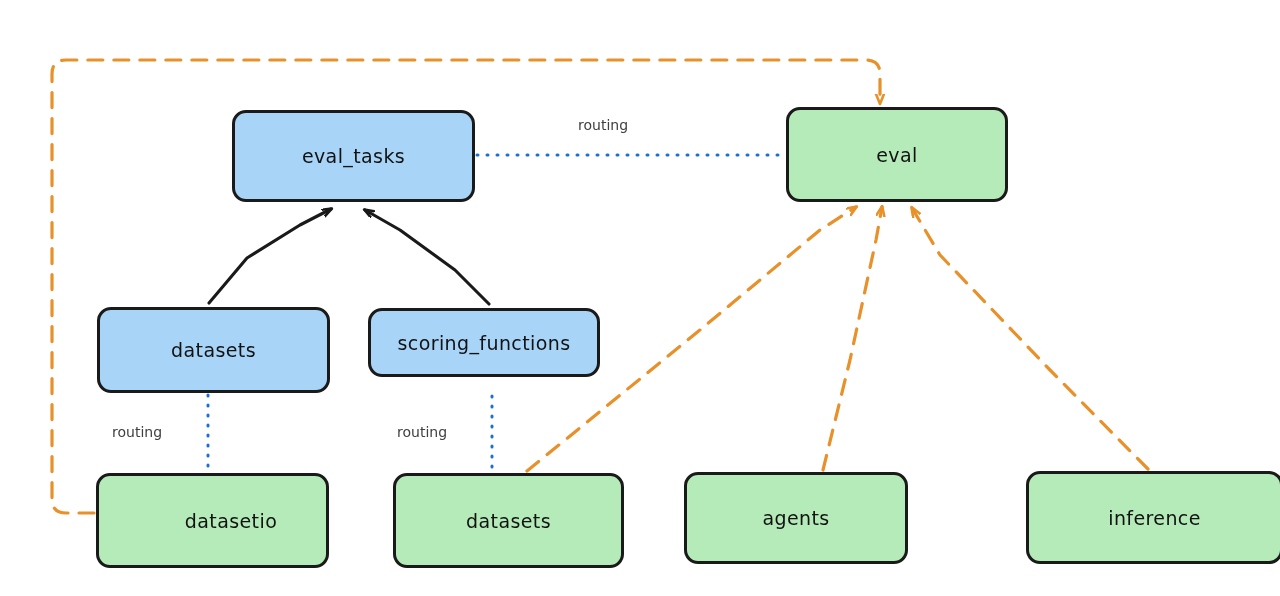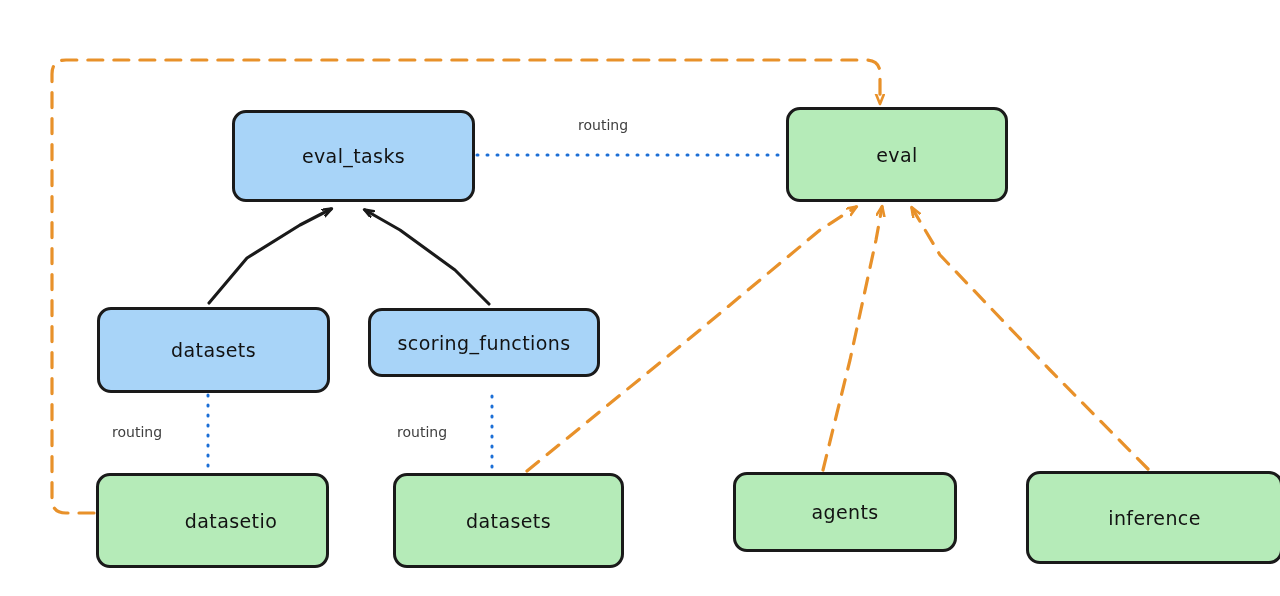--- a/index.html
+++ b/index.html
@@ -109,21 +109,21 @@
   </div>
 
   <div class="node node-green" style="left:96px; top:473px; width:233px; height:95px;padding-left:37px;">
     <span class="node-label">datasetio</span>
   </div>
 
   <div class="node node-green" style="left:393px; top:473px; width:231px; height:95px;">
     <span class="node-label">datasets</span>
   </div>
 
-  <div class="node node-green" style="left:733px; top:472px; width:224px; height:80px;">
+  <div class="node node-green" style="left:684px; top:472px; width:224px; height:92px;">
     <span class="node-label">agents</span>
   </div>
 
   <div class="node node-green" style="left:1026px; top:471px; width:257px; height:93px;">
     <span class="node-label">inference</span>
   </div>
 
   <span class="edge-label" style="left:578px; top:117px;">routing</span>
 
   <span class="edge-label" style="left:112px; top:424px;">routing</span>

